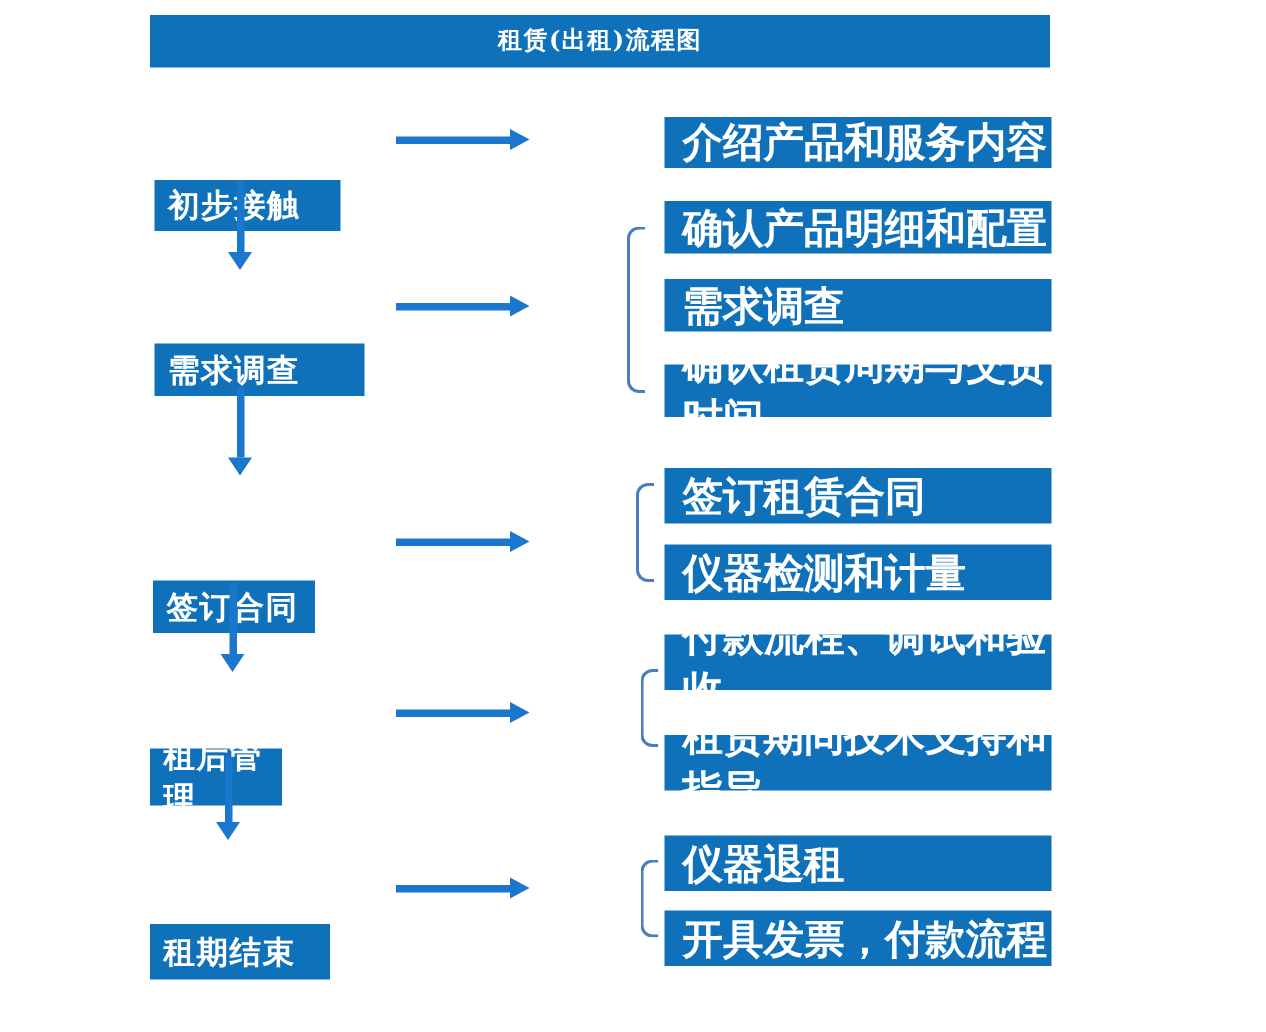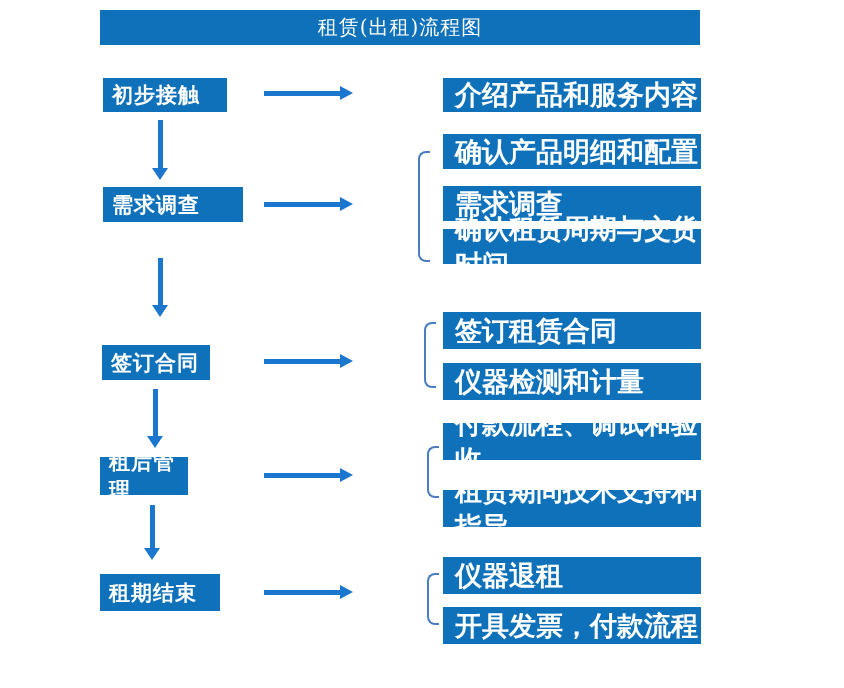--- a/index.html
+++ b/index.html
@@ -15,31 +15,31 @@
     background:#FFFFFF;
     overflow:hidden;
     font-family:"DejaVu Serif","Liberation Serif",serif;
   }
   .banner{
     position:absolute;left:100px;top:10px;width:600px;height:35px;
     background:var(--box-blue);
     display:flex;align-items:center;justify-content:center;
   }
   .banner span{
-    color:var(--text-white);font-size:20px;font-weight:normal;letter-spacing:1px;
+    color:var(--text-white);font-size:16px;font-weight:bold;letter-spacing:1px;
   }
   .box{
     position:absolute;
     background:var(--box-blue);
     display:flex;align-items:center;
     color:var(--text-white);
     font-weight:bold;
     box-sizing:border-box;
   }
-  .left-box{font-size:21px;padding-left:9px;letter-spacing:1px;}
+  .left-box{font-size:21px;padding-left:9px;letter-spacing:1px;margin-top:42px;}
   .right-box{left:443px;width:258px;font-size:27px;padding-left:12px;}
   .harrow{
     position:absolute;height:14px;
     display:flex;align-items:center;
   }
   .harrow .shaft{flex:1;height:5px;background:var(--arrow-blue);}
   .harrow .head{
     width:0;height:0;
     border-top:7px solid transparent;
     border-bottom:7px solid transparent;
@@ -93,21 +93,21 @@
   <div class="box right-box" style="top:78px;height:34px">
     <span>介绍产品和服务内容</span>
   </div>
 
   <div class="box right-box" style="top:134px;height:35px">
     <span>确认产品明细和配置</span>
   </div>
   <div class="box right-box" style="top:186px;height:35px">
     <span>需求调查</span>
   </div>
-  <div class="box right-box" style="top:229px;height:35px">
+  <div class="box right-box" style="top:243px;height:35px">
     <span>确认租赁周期与交货时间</span>
   </div>
 
   <div class="box right-box" style="top:312px;height:37px">
     <span>签订租赁合同</span>
   </div>
   <div class="box right-box" style="top:363px;height:37px">
     <span>仪器检测和计量</span>
   </div>
 

